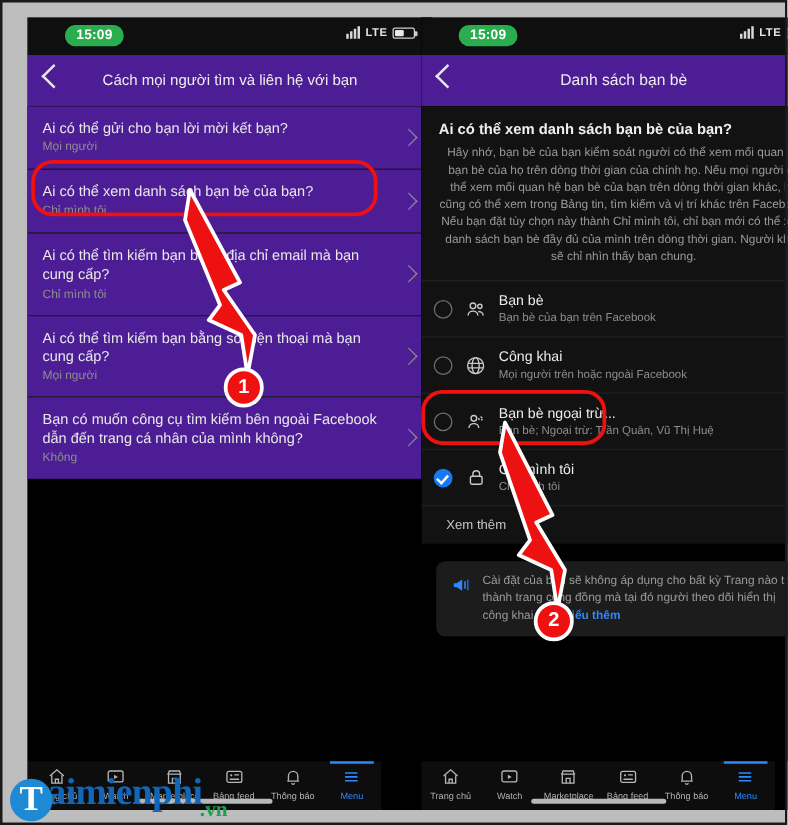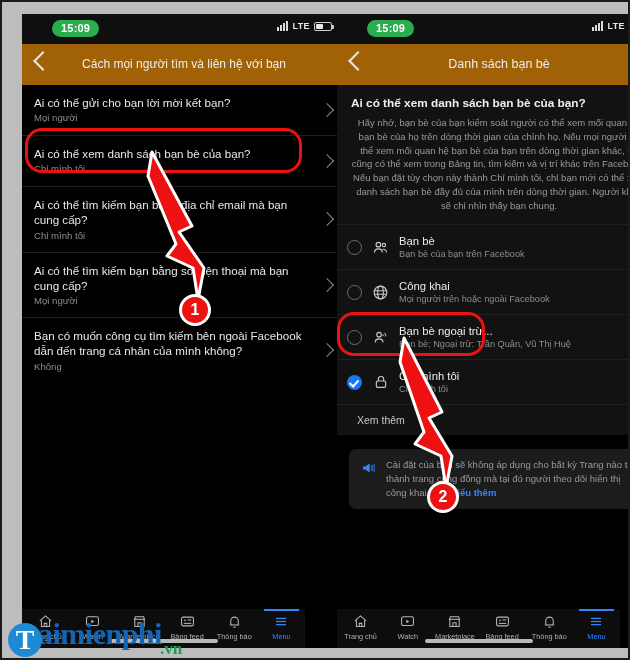--- a/index.html
+++ b/index.html
@@ -107,21 +107,21 @@
     left:1px; top:1px; bottom:1px;
     width: 7px;
     background:#e8e8e8;
     border-radius:1px;
   }
 
   
   .navbar {
     position: relative;
     height: 41px;
-    background: #a16207;
+    background: #4c1d95;
     display: flex;
     align-items: center;
   }
   .back-chevron {
     position: absolute;
     left: 14px;
     top: 10px;
     width: 12px; height: 12px;
     border-left: 2.4px solid #e7e7e7;
     border-bottom: 2.4px solid #e7e7e7;
@@ -142,21 +142,21 @@
   .content {
     background: #000000;
     height: 524px;
     overflow: hidden;
     position: relative;
   }
 
   
   .row {
     position: relative;
-    background: #000000;
+    background: #4c1d95;
     padding: 10px 34px 10px 12px;
     min-height: 30px;
   }
   .row-title {
     color: #e8e8e8;
     font-size: 11.6px;
     line-height: 1.32;
   }
   .row-sub {
     color: #8e8e8e;

